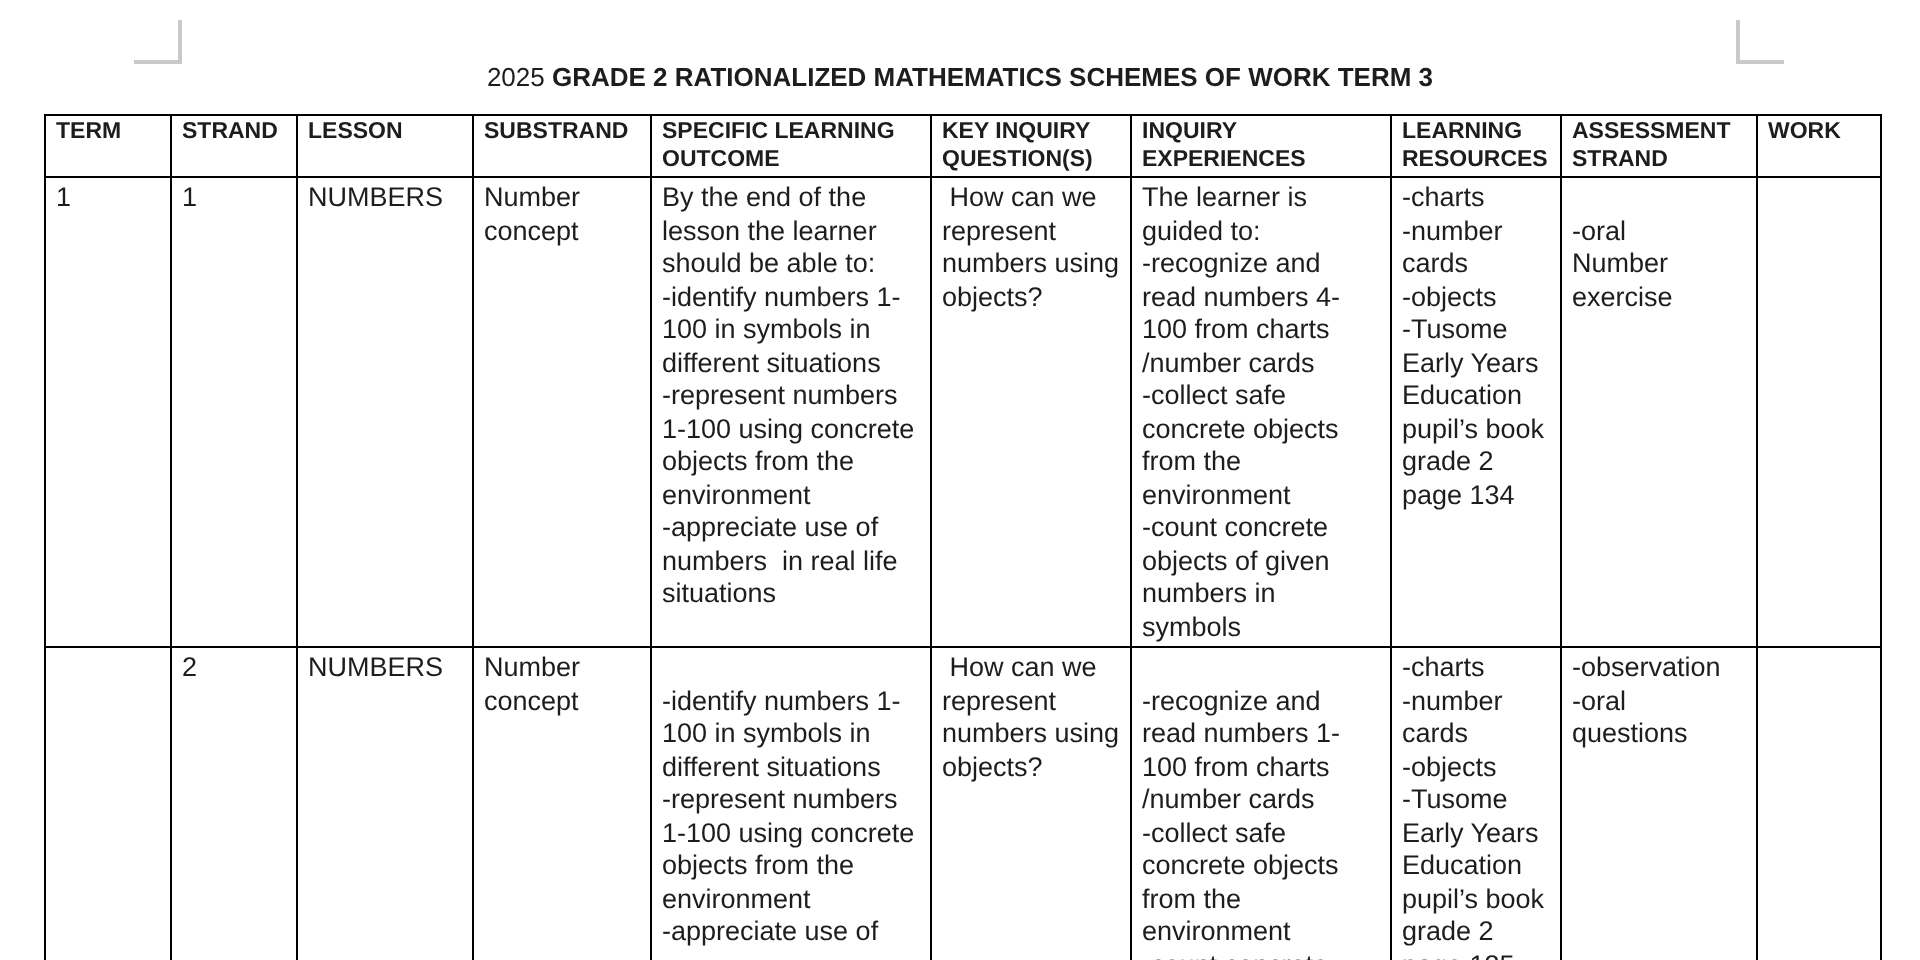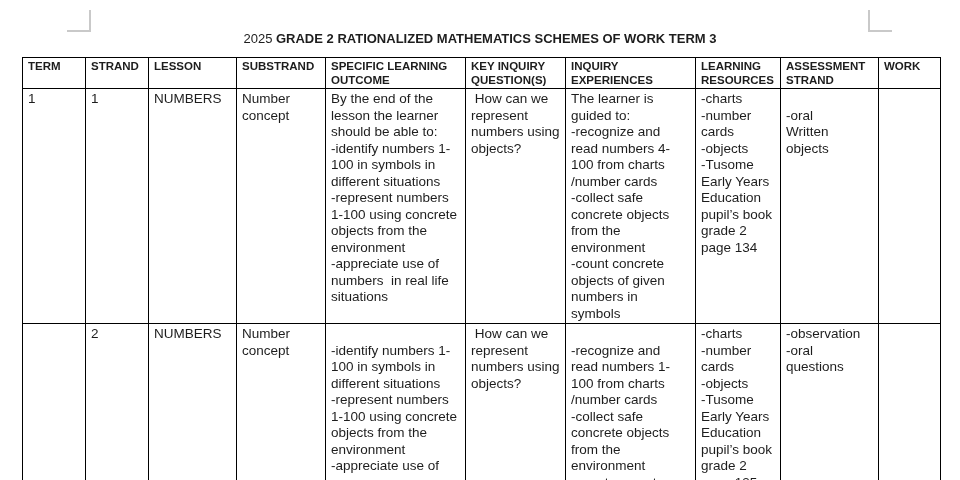--- a/index.html
+++ b/index.html
@@ -123,21 +123,21 @@
         <td>The learner is guided to:
 -recognize and read numbers 4-100 from charts /number cards
 -collect safe concrete objects from the environment
 -count concrete objects of given numbers in symbols</td>
         <td>-charts
 -number cards
 -objects
 -Tusome Early Years Education pupil’s book grade 2 page 134</td>
         <td>
 -oral
-Written objects</td>
+Number exercise</td>
         <td></td>
       </tr>
       <tr class="row-2">
         <td></td>
         <td>2</td>
         <td>NUMBERS</td>
         <td>Number concept</td>
         <td>
 -identify numbers 1-100 in symbols in different situations
 -represent numbers 1-100 using concrete objects from the environment

